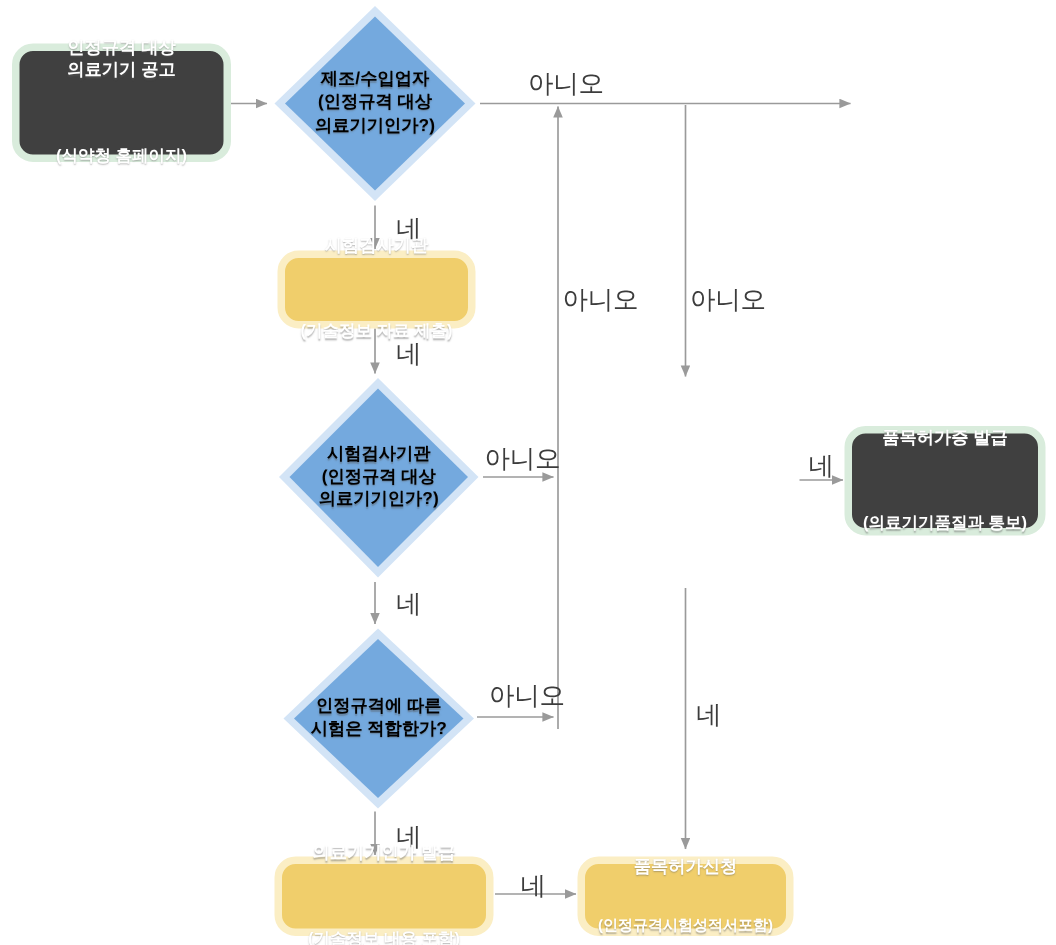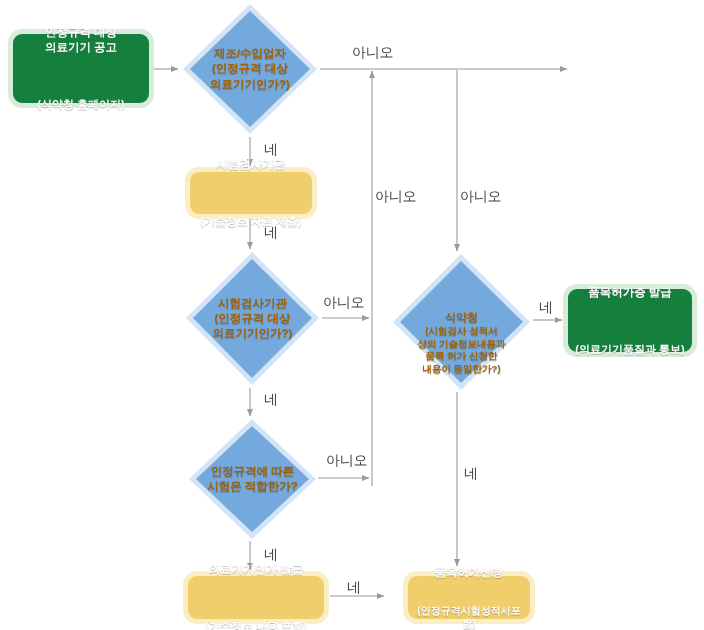--- a/index.html
+++ b/index.html
@@ -48,21 +48,21 @@
   .box {
     border-radius: 11px;
   }
   .box .inner {
     position: relative;
     z-index: 2;
     padding: 0 6px;
   }
 
   .box.green {
-    background: #15803d;
+    background: #404040;
     border: 5px solid #d9ecdc;
     border-radius: 14px;
   }
   .box.gold {
     background: #f0ce6b;
     border: 5px solid #fbeec4;
     border-radius: 14px;
   }
 
   
@@ -79,31 +79,31 @@
     position: absolute;
     left: 0; top: 0;
     width: 100%;
     height: 100%;
     display: flex;
     align-items: center;
     justify-content: center;
     text-align: center;
     flex-direction: column;
     font-weight: bold;
-    color: #a16207;
+    color: #000000;
     text-shadow: 0 1px 1px rgba(85,85,85,0.5);
     line-height: 1.33;
     z-index: 2;
   }
 
   
   .edge-label {
     position: absolute;
     color: #3c3c3c;
-    font-size: 14px;
+    font-size: 17px;
     font-weight: normal;
     white-space: nowrap;
     letter-spacing: -0.2px;
   }
 
   
   .plain-text {
     position: absolute;
     color: #3a3a3a;
     font-size: 12px;
@@ -208,35 +208,22 @@
     </div>
   </div>
 
   <div class="node box gold" style="left:183px; top:571px; width:146px; height:53px;">
     <div class="inner">
       <div class="l1">의료기기인가 발급</div>
       <div class="l2">(기술정보 내용 포함)</div>
     </div>
   </div>
 
-  <div class="diamond" style="left:391px; top:252px; width:141px; height:140px;">
-    <svg class="shape" viewBox="0 0 141 140">
-      <polygon points="70,2 139,70 70,138 2,70" fill="#d3e4f6"></polygon>
-      <polygon points="70,9 132,70 70,131 9,70" fill="#74a9de"></polygon>
-    </svg>
-    <div class="label">
-      <div class="l2">식약청</div>
-      <div class="t-sm">(시험검사 성적서</div>
-      <div class="t-sm">상의 기술정보내용과</div>
-      <div class="t-sm">품목 허가 신청한</div>
-      <div class="t-sm">내용이 동일한가?)</div>
-    </div>
-  </div>
-
-  <div class="node box gold" style="left:403px; top:571px; width:132px; height:53px;">
+
+  <div class="node box gold" style="left:385px; top:571px; width:144px; height:53px;">
     <div class="inner">
       <div class="l1">품목허가신청</div>
       <div class="l3">(인정규격시험성적서포함)</div>
     </div>
   </div>
 
   <div class="node box green" style="left:563px; top:284px; width:134px; height:73px;">
     <div class="inner">
       <div class="l1">품목허가증 발급</div>
       <div class="l2">(의료기기품질과 통보)</div>

